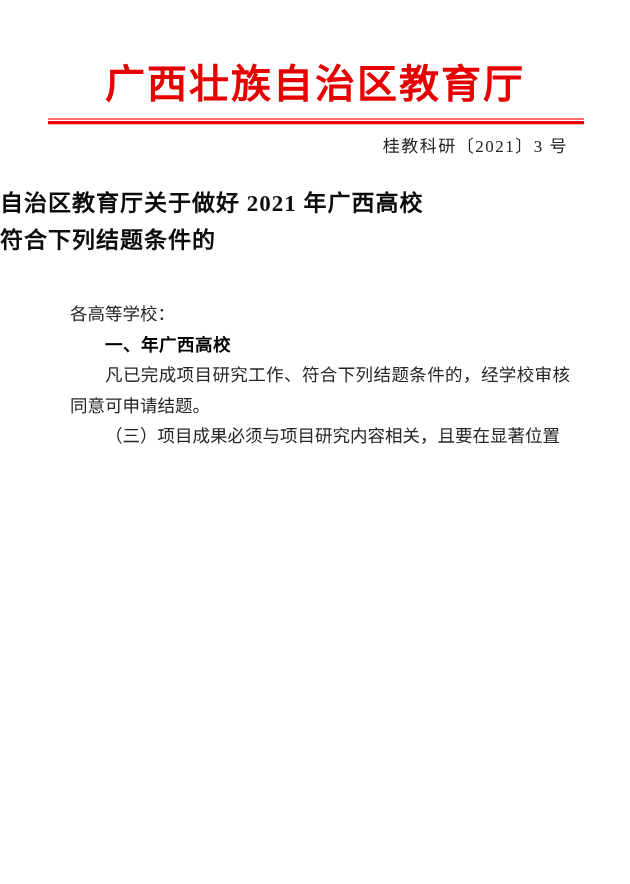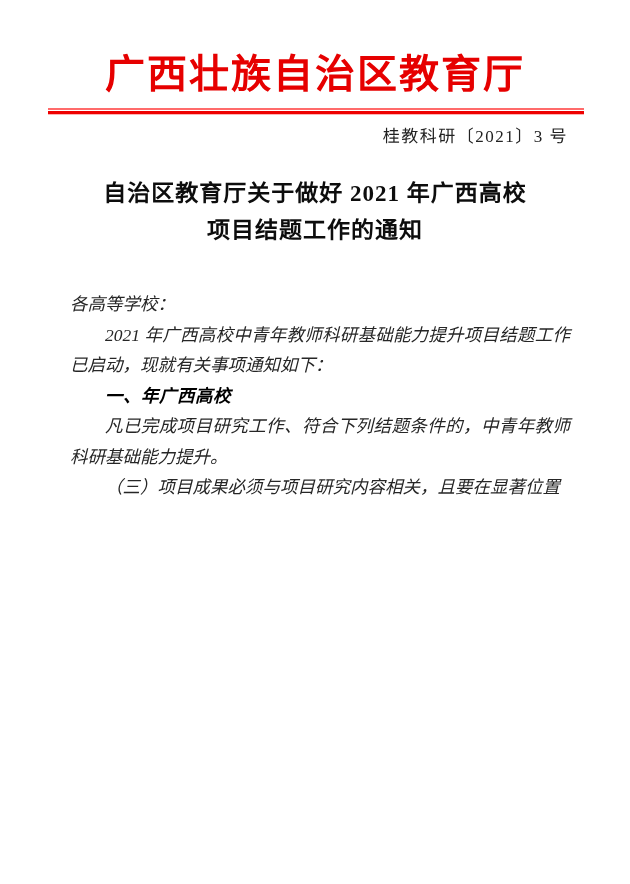--- a/index.html
+++ b/index.html
@@ -1,21 +1,21 @@
 <!DOCTYPE html>
 <html lang="zh-CN"><head>
 <meta charset="utf-8">
 <style>
   * { margin: 0; padding: 0; box-sizing: border-box; }
   html, body { background: #ffffff; }
   .page {
     position: relative;
     width: 630px;
     height: 788px;
-    margin: 4px auto;
+    margin: 14px auto;
     background: #ffffff;
     overflow: hidden;
     font-family: "Liberation Serif", serif;
   }
   
   .org-title {
     padding-top: 46px;
     text-align: center;
     color: #e60000;
     font-weight: bold;
@@ -35,36 +35,35 @@
     text-align: right;
     font-size: 17px;
     line-height: 20px;
     letter-spacing: 1.5px;
     color: #222222;
     padding-left: 48px;
   }
   
   .doc-title {
     margin-top: 28px;
-    text-align: center;
     font-weight: bold;
     font-size: 23px;
     line-height: 37px;
     letter-spacing: 1px;
     color: #0d0d0d;
   }
   
   .body-text {
     margin: 40px 60px 0 70px;
     font-size: 17.5px;
     line-height: 30.5px;
     color: #262626;
     text-align: justify;
   }
-  .body-text p { text-indent: 2em; font-style: italic; }
+  .body-text p { text-indent: 2em; }
   .body-text p.salutation { text-indent: 0; }
   .section-heading {
     font-family: "Liberation Sans", sans-serif;
     font-weight: bold;
     color: #000000;
     letter-spacing: 0.5px;
   }
   
   .rule-bottom {
     position: absolute;
@@ -84,28 +83,27 @@
 
   <div class="rule">
     <div class="thin"></div>
     <div class="thick"></div>
   </div>
 
   <div class="doc-number">桂教科研〔2021〕3 号</div>
 
   <div class="doc-title">
     <div>自治区教育厅关于做好 2021 年广西高校</div>
-    <div>项目结题工作的通知</div>
+    <div>符合下列结题条件的</div>
   </div>
 
   <div class="body-text">
     <p class="salutation">各高等学校：</p>
-    <p>2021 年广西高校中青年教师科研基础能力提升项目结题工作已启动，现就有关事项通知如下：</p>
     <p class="section-heading">一、年广西高校</p>
-    <p>凡已完成项目研究工作、符合下列结题条件的，中青年教师科研基础能力提升。</p>
+    <p>凡已完成项目研究工作、符合下列结题条件的，经学校审核同意可申请结题。</p>
     <p>（三）项目成果必须与项目研究内容相关，且要在显著位置</p>
   </div>
 
   <div class="rule-bottom">
     <div class="thin"></div>
     <div class="thick"></div>
   </div>
 
 </div>
 

